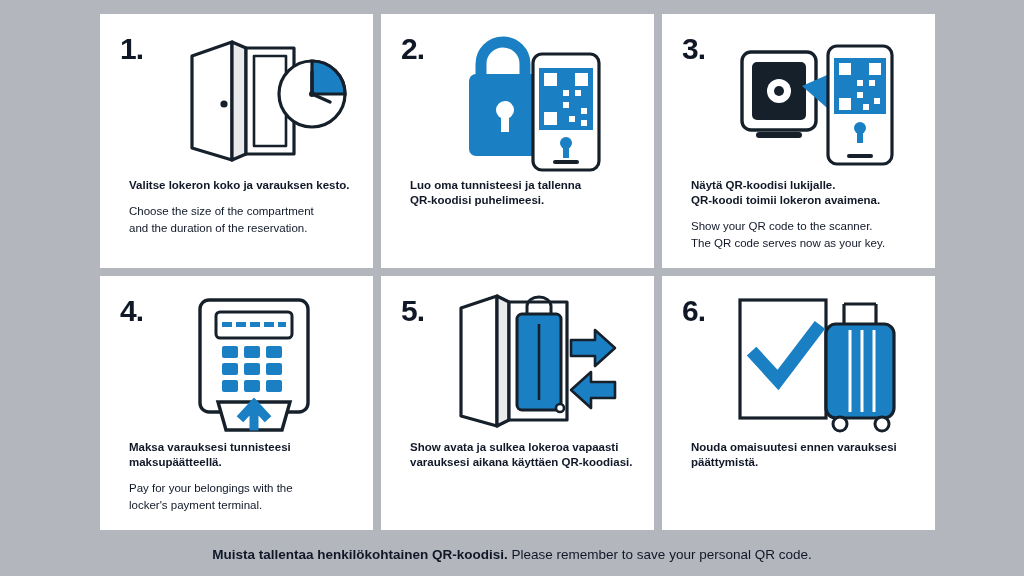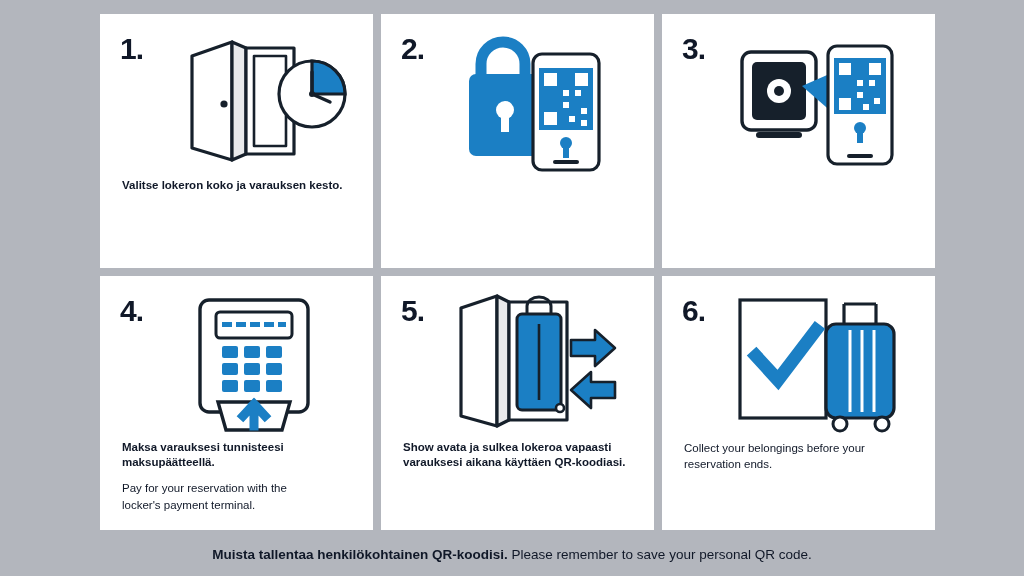--- a/index.html
+++ b/index.html
@@ -66,21 +66,21 @@
     white-space: pre-line;
   }
   .en {
     font-size: 11.5px;
     font-weight: normal;
     color: #101828;
     line-height: 1.42;
     margin: 0;
     white-space: pre-line;
   }
-  .card-text { padding-left: 2px; }
+  .card-text { padding-left: 2px; margin-left: 7px; }
   .footer {
     position: absolute;
     left: 0;
     right: 0;
     bottom: 14px;
     text-align: center;
     font-size: 13.5px;
     color: #101828;
   }
   .footer b { font-weight: bold; }
@@ -110,20 +110,22 @@
               <path d="M158 66 L158 33 A33 33 0 0 1 191 66 Z" fill="none" stroke="#16202b" stroke-width="3.2"></path>
               <line x1="158" y1="66" x2="158" y2="44" stroke="#16202b" stroke-width="3.4" stroke-linecap="round"></line>
               <line x1="158" y1="66" x2="176" y2="74" stroke="#16202b" stroke-width="3.4" stroke-linecap="round"></line>
               <circle cx="158" cy="66" r="3" fill="#16202b"></circle>
             </g>
           </svg>
         </div>
       </div>
       <div class="card-text">
         <p class="fi">Valitse lokeron koko ja varauksen kesto.</p>
+        <p class="en">Choose the size of the compartment
+and the duration of the reservation.</p>
       </div>
     </div>
 
     <div class="card">
       <div class="card-top">
         <div class="step-num">2.</div>
         <div class="art">
           <svg width="200" height="145" viewBox="0 0 200 145">
             <g>
               <path d="M46 48 L46 36 A22 22 0 0 1 90 36 L90 48" fill="none" stroke="#1b7fc4" stroke-width="11" stroke-linecap="round"></path>
@@ -148,20 +150,22 @@
               <g fill="#1b7fc4">
                 <circle cx="131" cy="115" r="6"></circle>
                 <rect x="128" y="117" width="6" height="13"></rect>
               </g>
               <rect x="118" y="132" width="26" height="4" rx="2" fill="#16202b"></rect>
             </g>
           </svg>
         </div>
       </div>
       <div class="card-text">
+        <p class="fi">Luo oma tunnisteesi ja tallenna
+QR-koodisi puhelimeesi.</p>
       </div>
     </div>
 
     <div class="card">
       <div class="card-top">
         <div class="step-num">3.</div>
         <div class="art">
           <svg width="200" height="145" viewBox="0 0 200 145">
             <g>
               <rect x="26" y="24" width="74" height="78" rx="9" fill="#ffffff" stroke="#16202b" stroke-width="3.4"></rect>
@@ -186,20 +190,26 @@
               </g>
               <g fill="#1b7fc4">
                 <circle cx="144" cy="100" r="6"></circle>
                 <rect x="141" y="102" width="6" height="13"></rect>
               </g>
               <rect x="131" y="126" width="26" height="4" rx="2" fill="#16202b"></rect>
             </g>
           </svg>
         </div>
       </div>
+      <div class="card-text">
+        <p class="fi">Näytä QR-koodisi lukijalle.
+QR-koodi toimii lokeron avaimena.</p>
+        <p class="en">Show your QR code to the scanner.
+The QR code serves now as your key.</p>
+      </div>
     </div>
 
     <div class="card">
       <div class="card-top">
         <div class="step-num">4.</div>
         <div class="art">
           <svg width="200" height="145" viewBox="0 0 200 145">
             <rect x="46" y="10" width="108" height="112" rx="9" fill="#ffffff" stroke="#16202b" stroke-width="3.4"></rect>
             <rect x="62" y="22" width="76" height="26" rx="4" fill="#ffffff" stroke="#16202b" stroke-width="3"></rect>
             <g fill="#1b7fc4">
@@ -221,21 +231,21 @@
               <rect x="112" y="90" width="16" height="12" rx="2"></rect>
             </g>
             <path d="M64 112 L136 112 L128 140 L72 140 Z" fill="#ffffff" stroke="#16202b" stroke-width="3.4"></path>
             <path d="M100 136 L100 118 M100 114 L89 126 M100 114 L111 126" stroke="#1b7fc4" stroke-width="9" fill="none" stroke-linecap="square"></path>
           </svg>
         </div>
       </div>
       <div class="card-text">
         <p class="fi">Maksa varauksesi tunnisteesi
 maksupäätteellä.</p>
-        <p class="en">Pay for your reservation with the
+        <p class="en">Pay for your belongings with the
 locker's payment terminal.</p>
       </div>
     </div>
 
     <div class="card">
       <div class="card-top">
         <div class="step-num">5.</div>
         <div class="art">
           <svg width="200" height="145" viewBox="0 0 200 145">
             <g fill="none" stroke="#16202b" stroke-width="3.2" stroke-linejoin="round">
@@ -273,22 +283,22 @@
               <line x1="134" y1="40" x2="134" y2="122" stroke="#ffffff" stroke-width="3"></line>
               <line x1="146" y1="40" x2="146" y2="122" stroke="#ffffff" stroke-width="3"></line>
               <line x1="158" y1="40" x2="158" y2="122" stroke="#ffffff" stroke-width="3"></line>
               <circle cx="124" cy="134" r="7" fill="#ffffff" stroke="#16202b" stroke-width="3"></circle>
               <circle cx="166" cy="134" r="7" fill="#ffffff" stroke="#16202b" stroke-width="3"></circle>
             </g>
           </svg>
         </div>
       </div>
       <div class="card-text">
-        <p class="en">Collect your belongings before your
-reservation ends.</p>
+        <p class="fi">Nouda omaisuutesi ennen varauksesi
+päättymistä.</p>
       </div>
     </div>
 
   </div>
 
   <div class="footer">
     <b>Muista tallentaa henkilökohtainen QR-koodisi.</b><span class="normal"> Please remember to save your personal QR code.</span>
   </div>
 </div>
 

